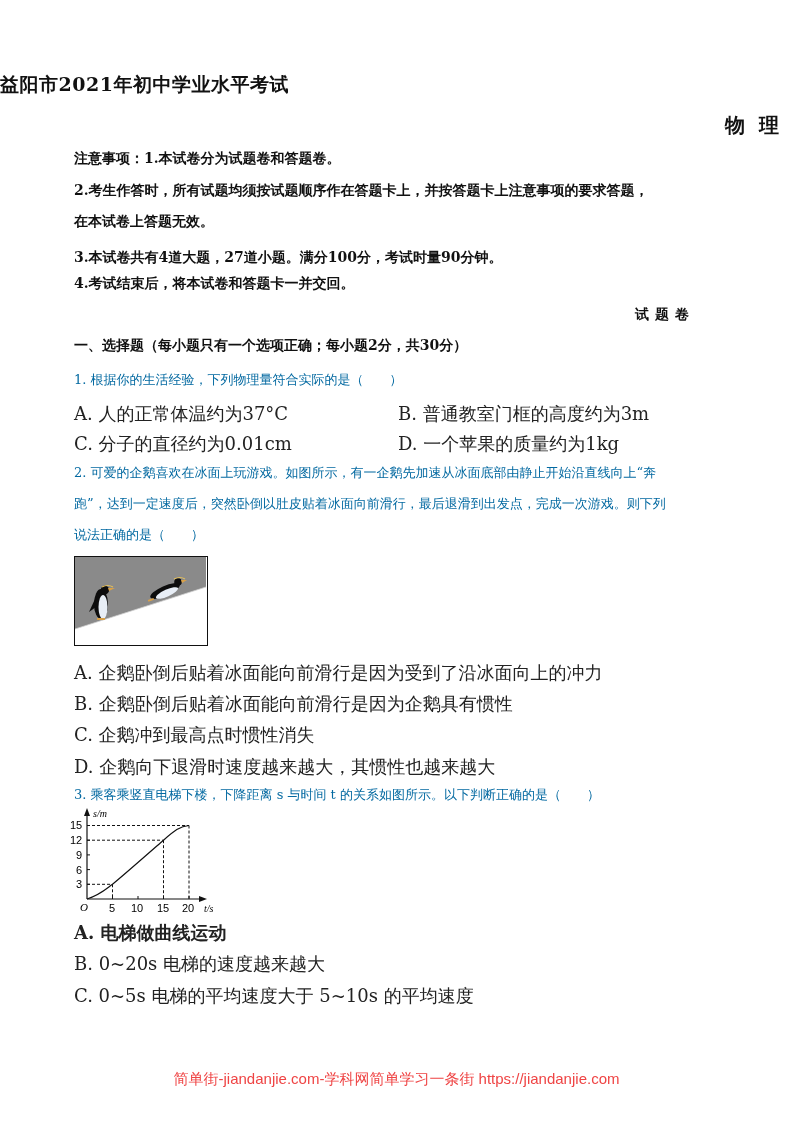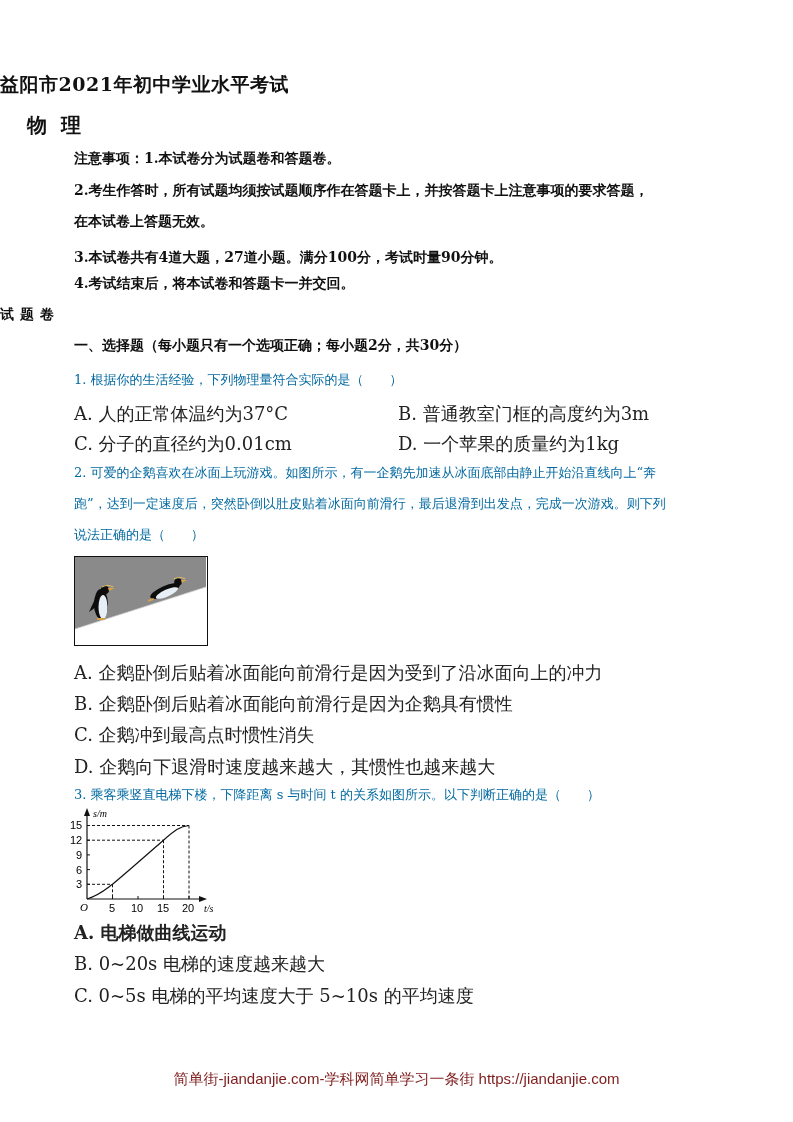--- a/index.html
+++ b/index.html
@@ -1,29 +1,29 @@
 <!DOCTYPE html>
 <html><head>
 <meta charset="utf-8">
 <style>
   html, body { margin: 0; padding: 0; background: #ffffff; }
   body { width: 793px; height: 1122px; position: relative; overflow: hidden; color: #111; }
   .serif { font-family: "DejaVu Serif", "Liberation Serif", serif; }
   .sans { font-family: "Liberation Sans", "DejaVu Sans", sans-serif; }
   .abs { position: absolute; white-space: nowrap; }
   .title { left: 0; width: 793px; text-align: left; top: 72px; font-size: 19px; font-weight: bold; letter-spacing: 0.5px; }
-  .subject { left: 0; width: 793px; text-align: left; top: 112px; font-size: 20px; font-weight: bold; letter-spacing: 14px; padding-left: 27px; box-sizing: border-box; }
+  .subject { left: 0; width: 793px; text-align: right; top: 112px; font-size: 20px; font-weight: bold; letter-spacing: 14px; padding-left: 14px; box-sizing: border-box; }
   .notice { left: 74px; font-size: 14px; font-weight: bold; }
-  .section-center { left: 0; width: 695px; text-align: left; top: 306px; font-size: 14px; font-weight: bold; letter-spacing: 6px; }
+  .section-center { left: 0; width: 695px; text-align: right; top: 306px; font-size: 14px; font-weight: bold; letter-spacing: 6px; }
   .section-title { left: 74px; top: 337px; font-size: 14px; font-weight: bold; }
   .q { left: 74px; font-size: 13px; color: #0369a1; }
   .opt { font-size: 18px; color: #222; }
   .figure-penguin { position: absolute; left: 74px; top: 556px; width: 134px; height: 90px; border: 1.5px solid #111; box-sizing: border-box; overflow: hidden; background: #fff; }
   .chart { position: absolute; left: 70px; top: 806px; width: 160px; height: 112px; }
-  .footer { left: 0; width: 793px; text-align: center; top: 1070px; font-size: 15px; color: #7f1d1d; }
+  .footer { left: 0; width: 793px; text-align: center; top: 1070px; font-size: 15px; color: #ef4444; }
 </style>
 </head>
 <body>
 
 <div class="abs title serif">益阳市2021年初中学业水平考试</div>
 <div class="abs subject serif">物理</div>
 
 <div class="abs notice serif" style="top:150px;">注意事项：1.本试卷分为试题卷和答题卷。</div>
 <div class="abs notice serif" style="top:182px;">2.考生作答时，所有试题均须按试题顺序作在答题卡上，并按答题卡上注意事项的要求答题，</div>
 <div class="abs notice serif" style="top:213px;">在本试卷上答题无效。</div>

